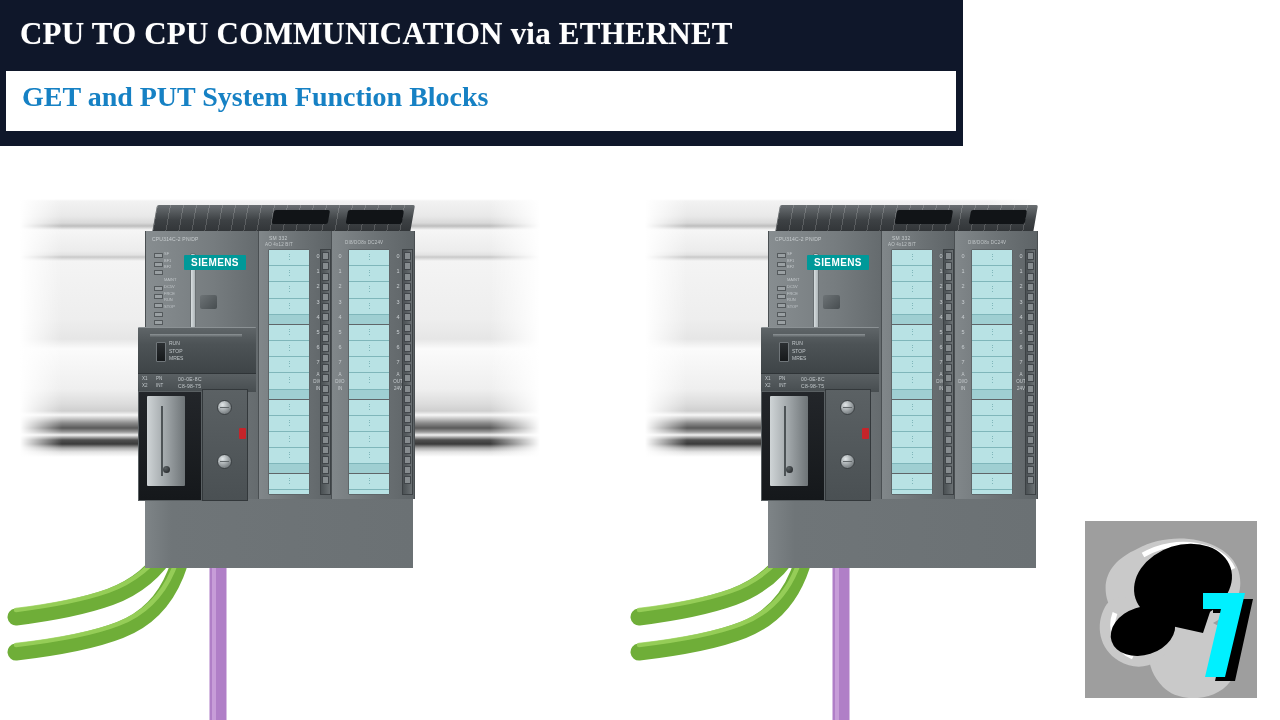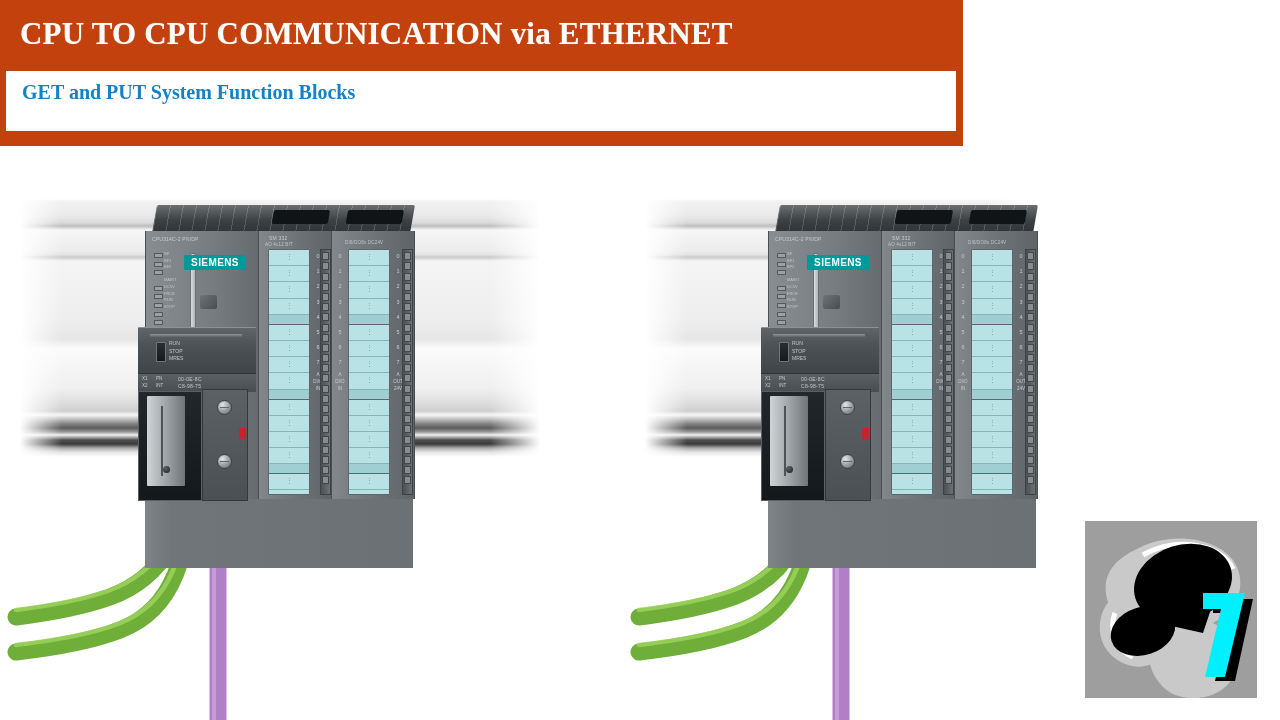--- a/index.html
+++ b/index.html
@@ -3,35 +3,35 @@
 <meta charset="utf-8">
 <style>
   html,body{margin:0;padding:0;}
   body{
     width:1280px;height:720px;overflow:hidden;background:#ffffff;
     font-family:"Liberation Serif",serif;position:relative;
   }
   #stage{position:absolute;inset:0;background:#fff;}
 
   
-  .hdr{position:absolute;left:0;top:0;width:963px;height:146px;background:#c2410c;}
+  .hdr{position:absolute;left:0;top:0;width:963px;height:146px;background:#0f172a;}
   .hdr-inner{position:absolute;left:2px;top:0;right:4px;bottom:4px;}
   .hdr-title{
     position:absolute;left:18px;top:16px;
     color:#ffffff;font-size:31px;font-weight:bold;letter-spacing:.2px;
     font-family:"Liberation Serif",serif;white-space:nowrap;
     text-shadow:0 0 1px rgba(255,255,255,.4);
   }
   .hdr-sub-box{
     position:absolute;left:4px;top:71px;width:950px;height:60px;
     background:#ffffff;
   }
   .hdr-sub{
     position:absolute;left:16px;top:10px;
-    color:#1681c4;font-size:20px;font-weight:bold;white-space:nowrap;
+    color:#1681c4;font-size:28px;font-weight:bold;white-space:nowrap;
     font-family:"Liberation Serif",serif;
   }
 
   
   .rail{position:absolute;height:258px;}
   .rail-l{left:20px;top:199px;width:520px;}
   .rail-r{left:645px;top:199px;width:392px;}
   .rail-body{
     position:absolute;inset:0;
     background:

